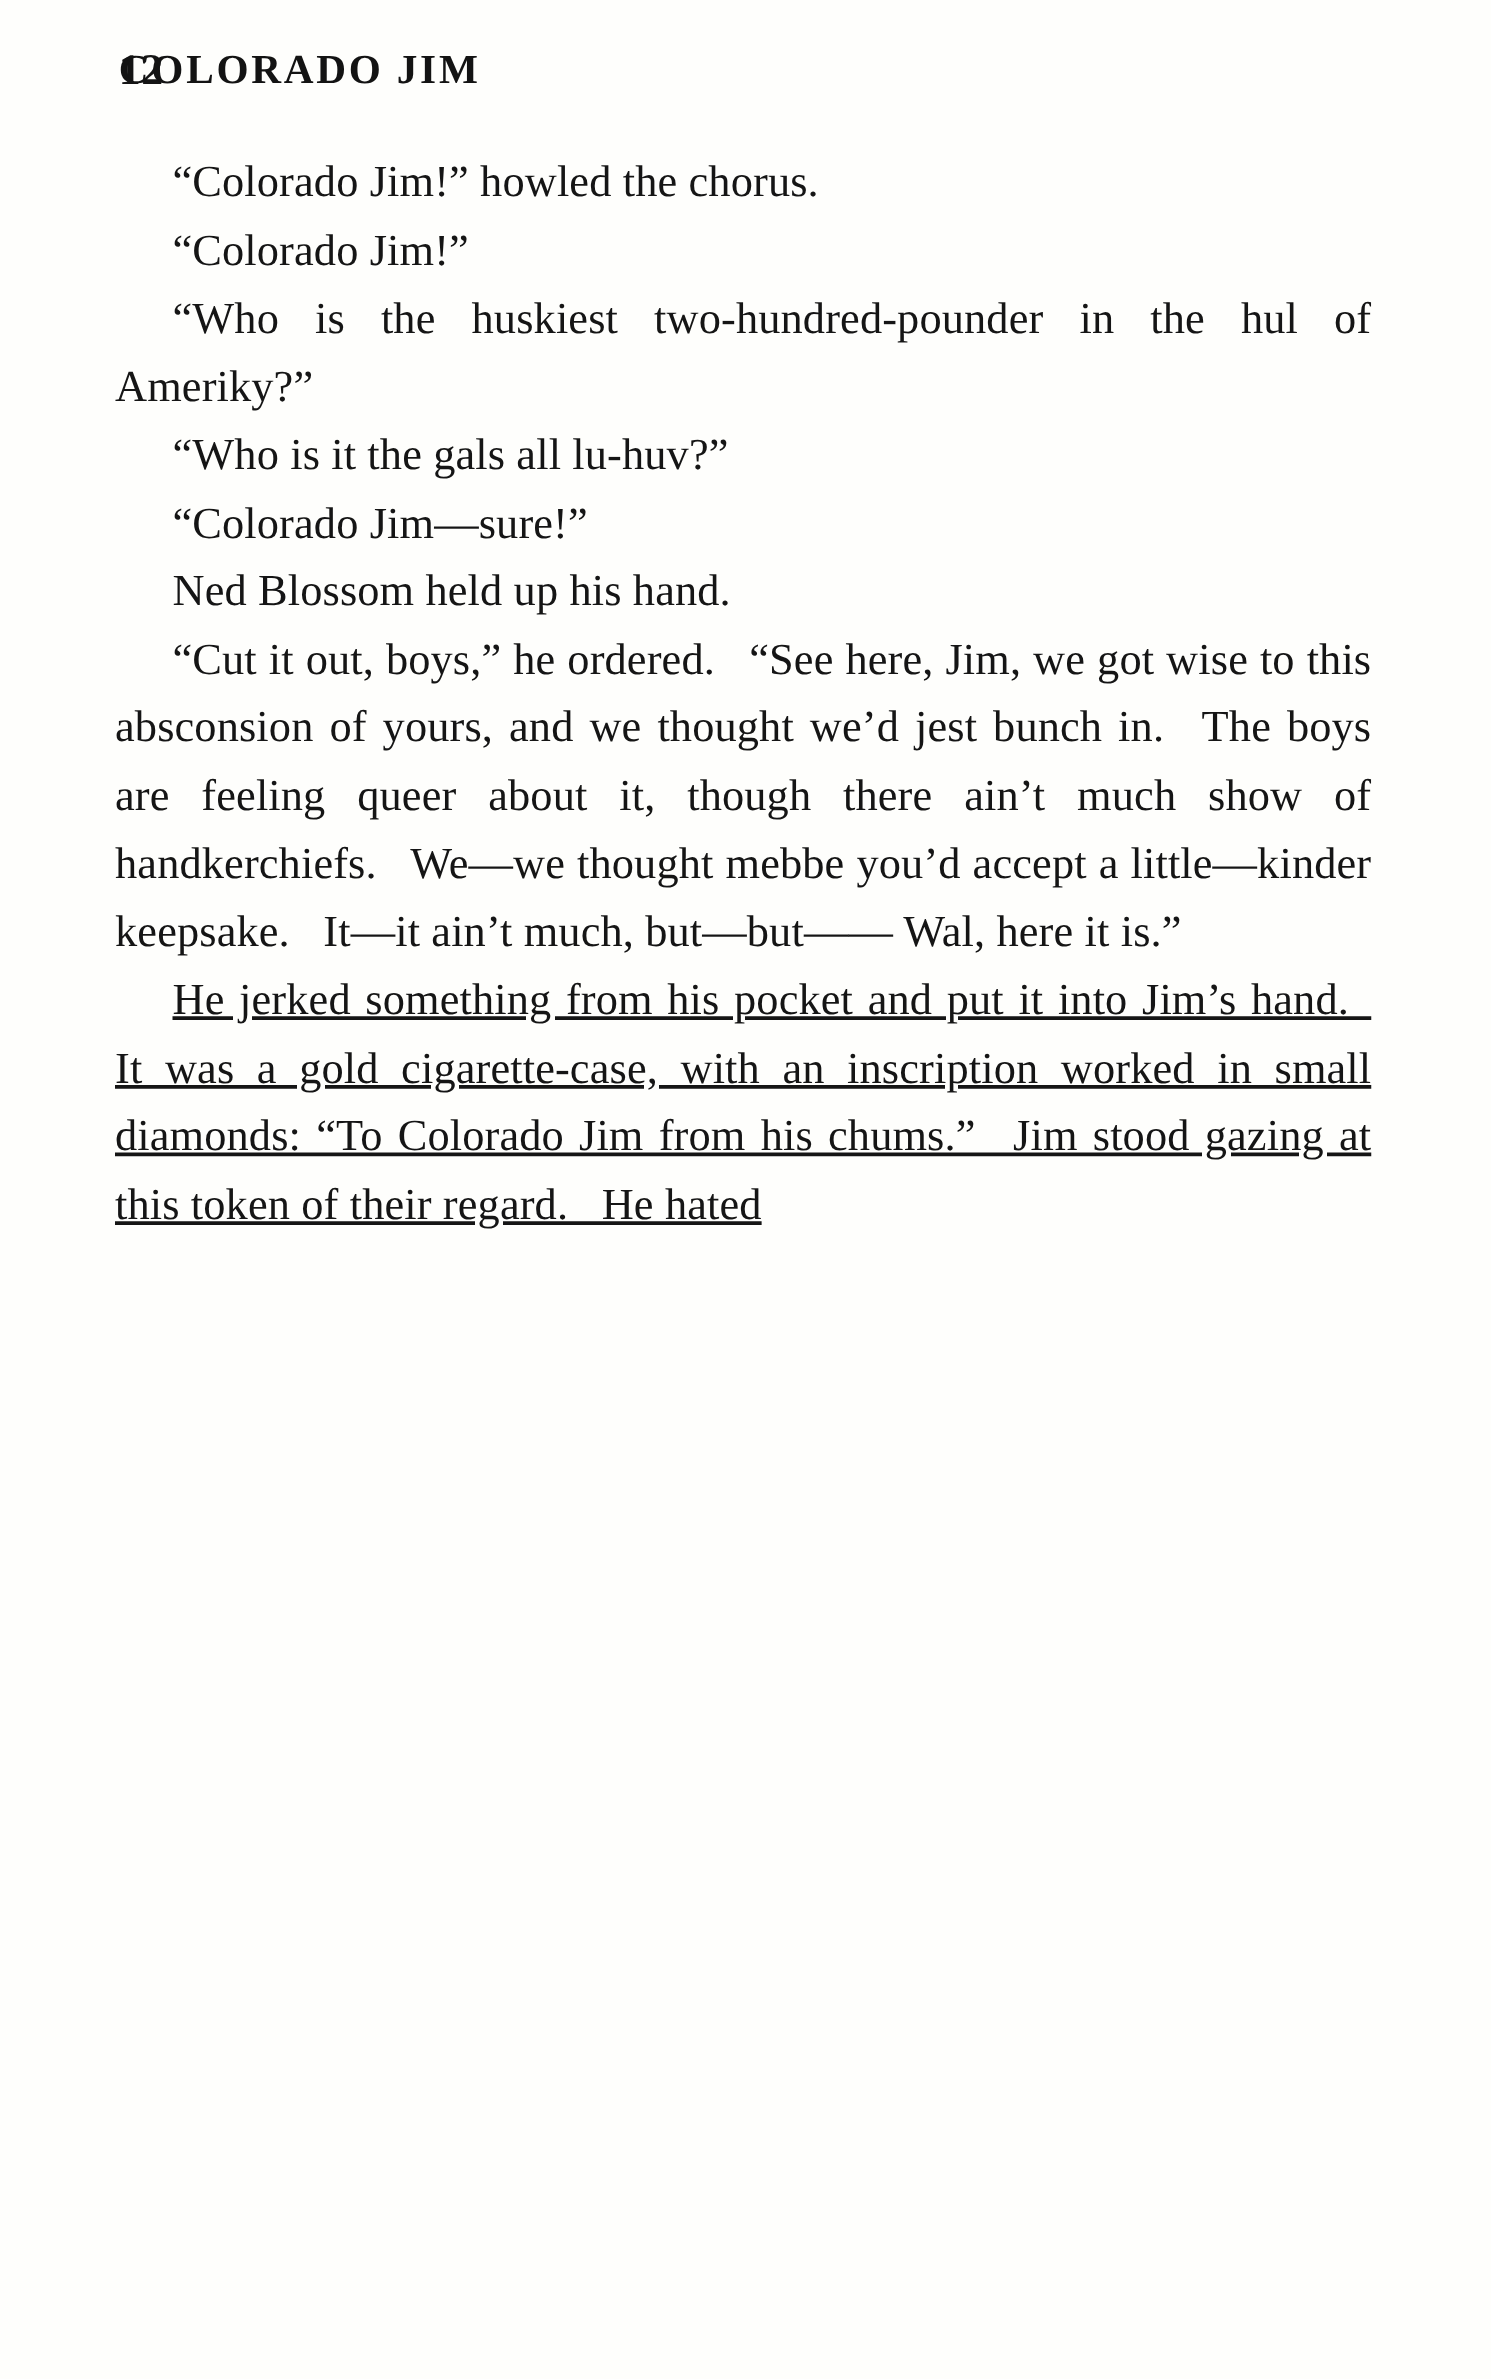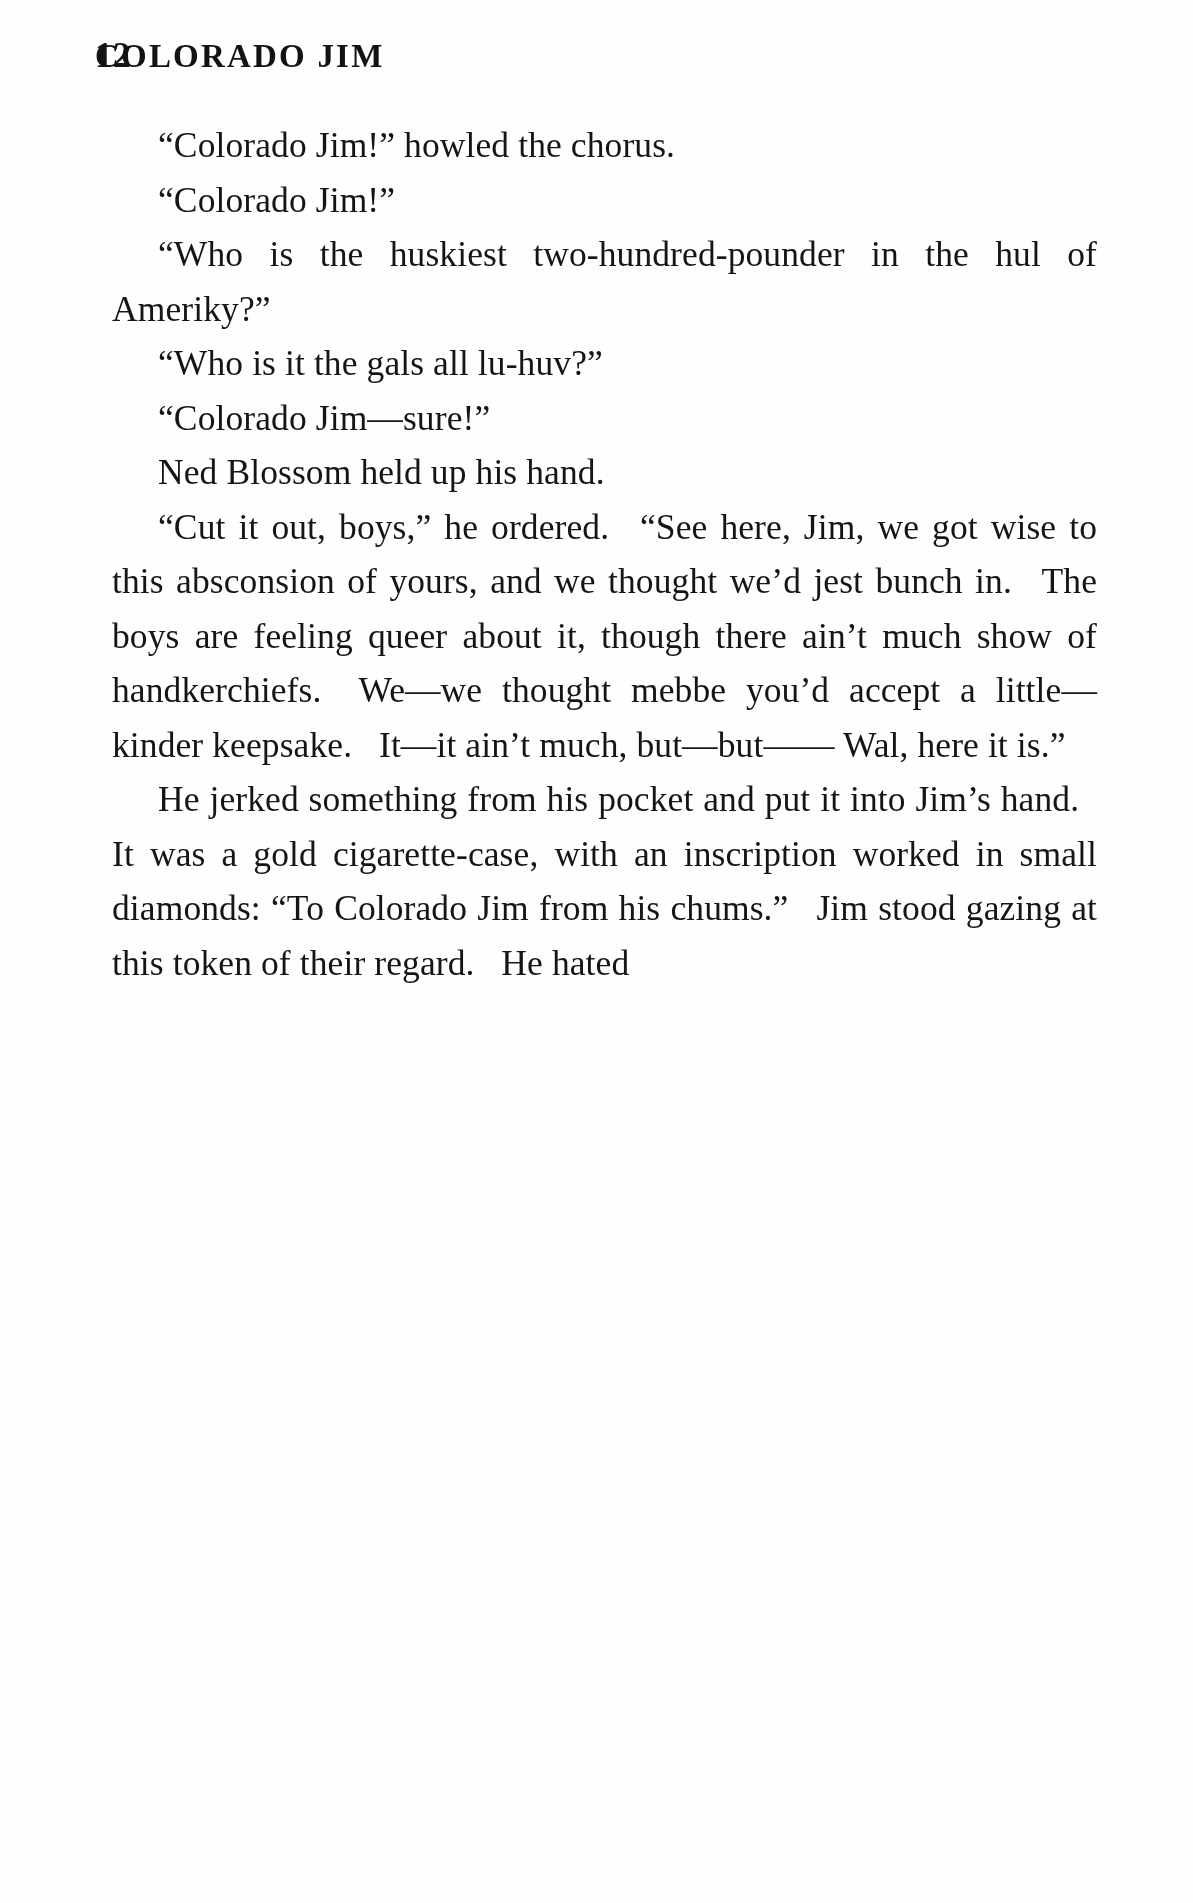--- a/index.html
+++ b/index.html
@@ -61,24 +61,24 @@
     margin: 0 0 0 0;
     font-size: 35.5px;
     line-height: 54.5px;
     text-align: justify;
     text-justify: inter-word;
     letter-spacing: 0.1px;
     color: #151515;
   }
   p.indent {
     text-indent: 46px;
-    margin-left: 20px;
   }
   p.last-line-full {
     text-align-last: left;
+    text-decoration: underline;
   }
 </style>
 </head>
 <body>
 
 <div class="page">
 
   <div class="header">
     <div class="folio">12</div>
     <div class="running-title">COLORADO JIM</div>

